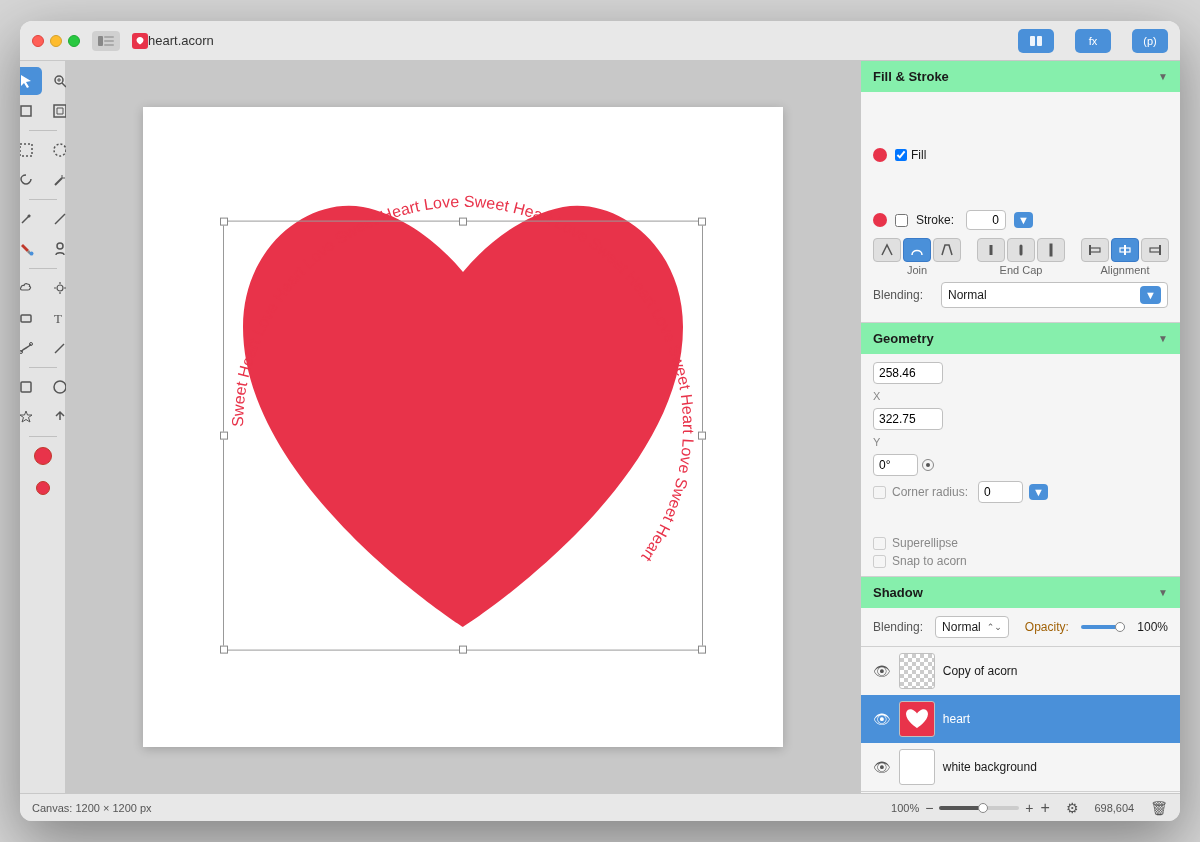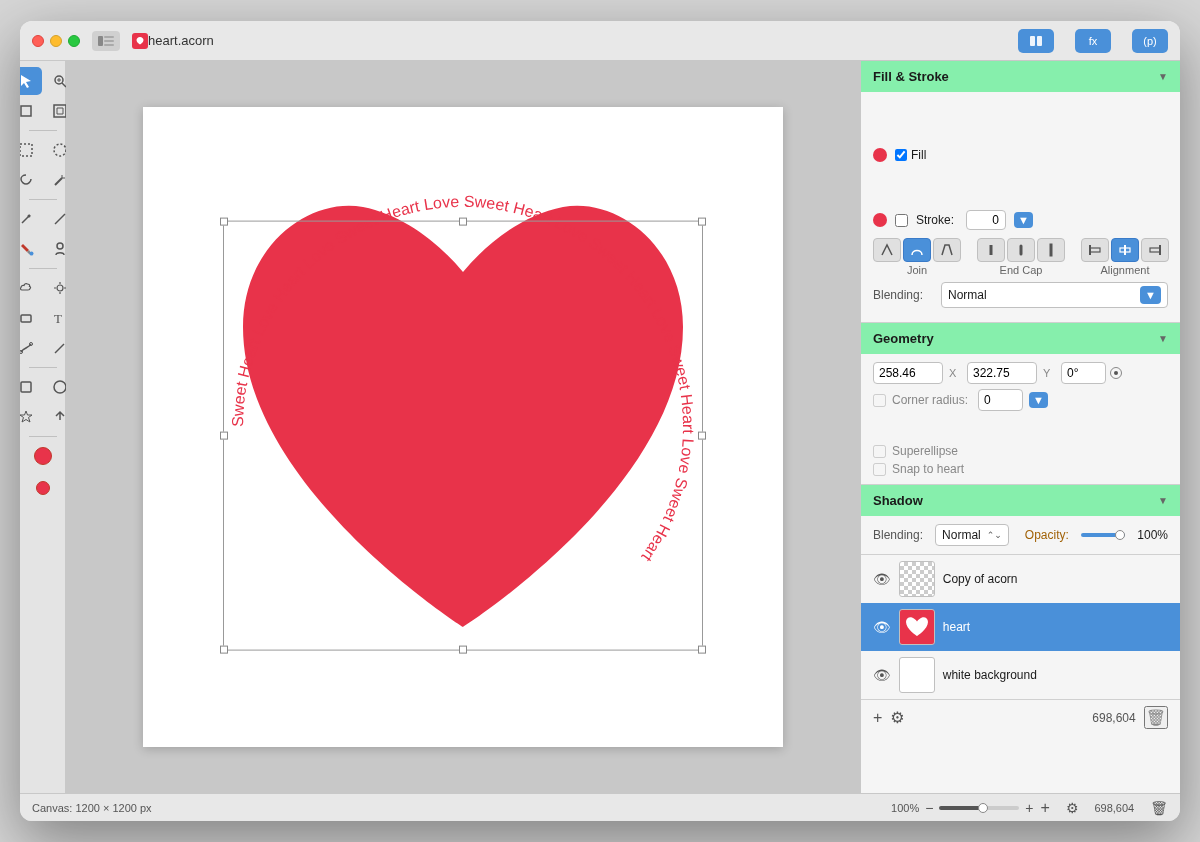--- a/index.html
+++ b/index.html
@@ -543,23 +543,23 @@
         linear-gradient(45deg, #ccc 25%, transparent 25%),
         linear-gradient(-45deg, #ccc 25%, transparent 25%),
         linear-gradient(45deg, transparent 75%, #ccc 75%),
         linear-gradient(-45deg, transparent 75%, #ccc 75%);
       background-size: 8px 8px;
       background-position: 0 0, 0 4px, 4px -4px, -4px 0px;
     }
 
     .geo-row {
       display: flex;
-      align-items: center;
       gap: 6px;
       margin-bottom: 5px;
+      flex-direction: column;
     }
   </style>
 </head>
 <body>
 
 <div class="app-window">
 
   <div class="title-bar">
     <div class="traffic-lights">
       <div class="traffic-light tl-close"></div>
@@ -933,21 +933,21 @@
             <button class="stroke-dropdown">▼</button>
           </div>
 
           <div class="geo-options">
             <div class="geo-option-row">
               <input type="checkbox" disabled="" style="">
               <span>Superellipse</span>
             </div>
             <div class="geo-option-row">
               <input type="checkbox" disabled="" style="">
-              <span>Snap to heart</span>
+              <span>Snap to acorn</span>
             </div>
           </div>
         </div>
       </div>
 
       <div class="panel-section">
         <div class="panel-header">
           <span>Shadow</span>
           <span class="panel-header-arrow">▼</span>
         </div>

